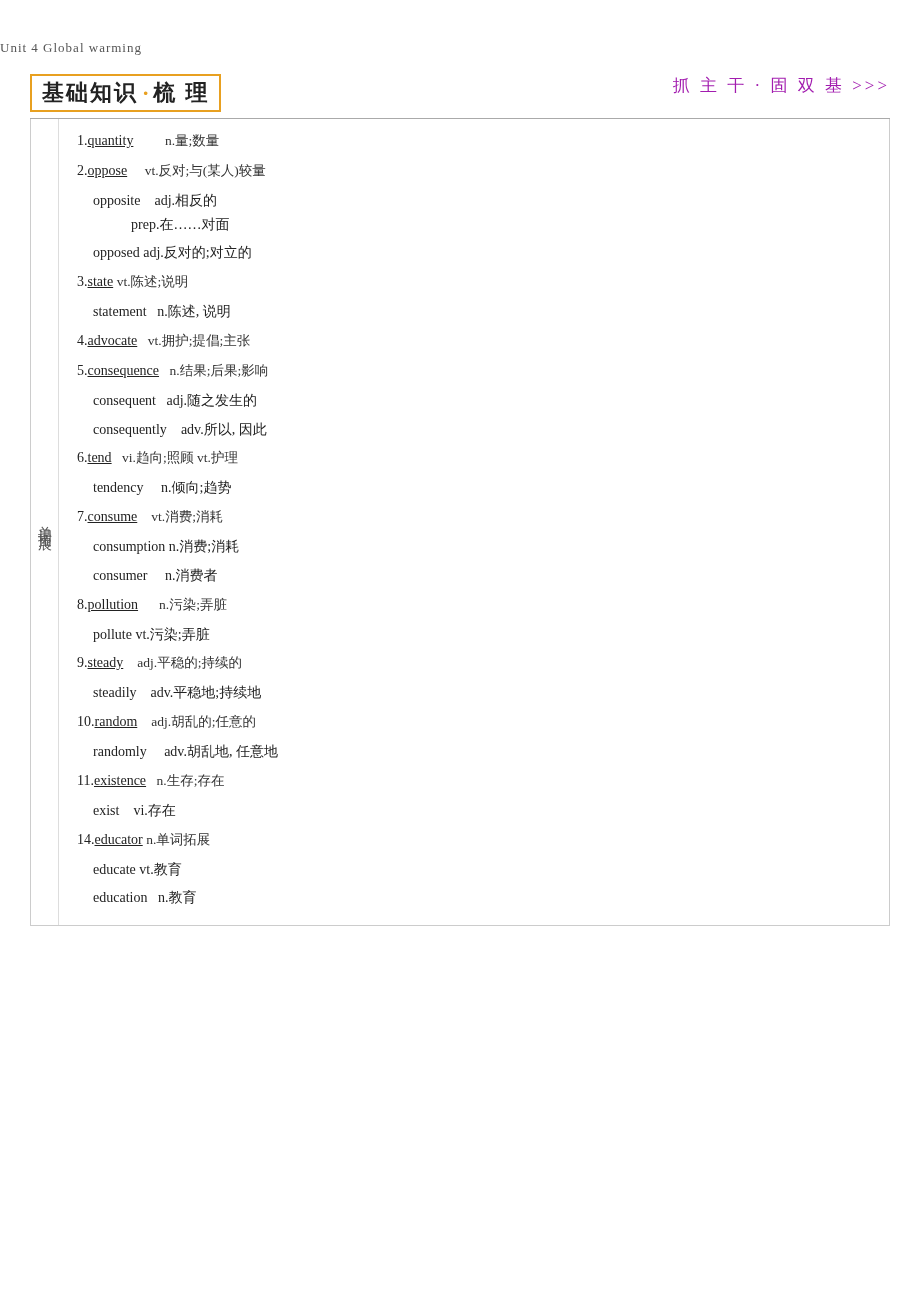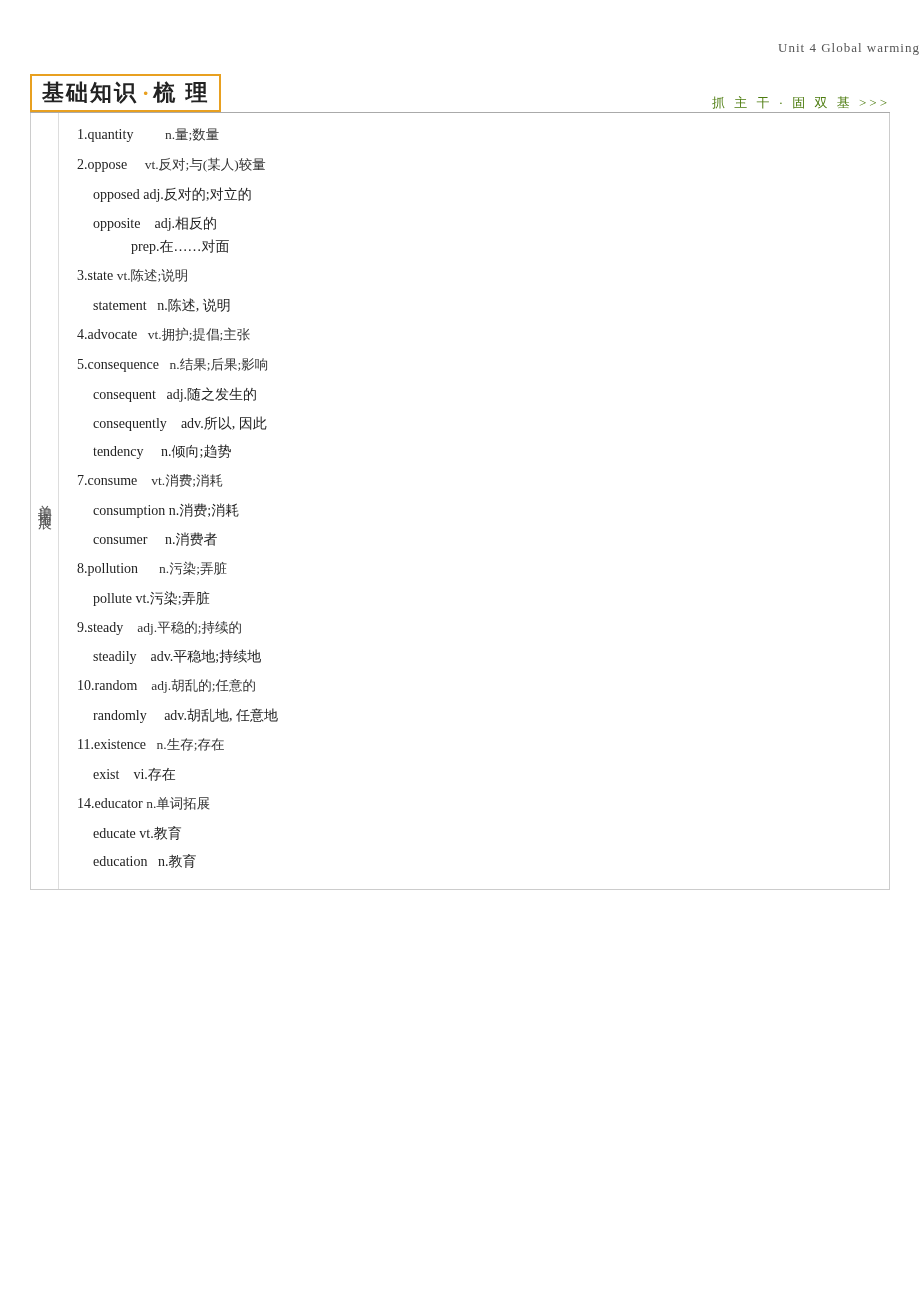--- a/index.html
+++ b/index.html
@@ -18,34 +18,35 @@
     }
 
     .page {
       width: 920px;
       min-height: 1302px;
       background: #fff;
       padding: 40px 0 30px 0;
     }
 
     .unit-title {
-      text-align: right;
+      text-align: left;
       font-size: 13px;
       color: #555;
       font-family: "Times New Roman", serif;
       letter-spacing: 1px;
       margin-bottom: 18px;
     }
 
     .section-header {
       display: flex;
-      align-items: flex-end;
+      align-items: flex-start;
       justify-content: space-between;
       margin: 0 30px 0 30px;
       border-bottom: 1px solid #aaa;
+      padding-bottom: 6px;
       margin-bottom: 0px;
     }
 
     .section-title-box {
       display: inline-flex;
       align-items: center;
       border: 2px solid #e8a020;
       padding: 2px 10px;
       background: #fff;
     }
@@ -59,22 +60,22 @@
     }
 
     .section-title-dot {
       font-size: 22px;
       font-weight: bold;
       color: #e8a020;
       margin: 0 4px;
     }
 
     .section-subtitle {
-      font-size: 13px;
-      color: #4d7c0f;
+      font-size: 17px;
+      color: #a21caf;
       letter-spacing: 3px;
       font-family: "SimSun", "宋体", serif;
     }
 
     .content-area {
       display: flex;
       margin: 0 30px;
       border-left: 1px solid #ccc;
       border-right: 1px solid #ccc;
       border-bottom: 1px solid #ccc;
@@ -105,20 +106,21 @@
     }
 
     .vocab-item {
       margin-bottom: 6px;
       line-height: 1.7;
     }
 
     .vocab-item .word {
       font-family: "Times New Roman", "Courier New", monospace;
       font-size: 14px;
+      text-decoration: underline;
       color: #222;
     }
 
     .vocab-item .part {
       font-size: 13.5px;
       color: #333;
       font-family: "SimSun", "宋体", serif;
       margin-top: 9px;
     }
 
@@ -165,26 +167,26 @@
     <div class="vocab-list">
 
       <div class="vocab-item">
         <span class="vocab-number">1.</span><span class="word">quantity</span>&nbsp;&nbsp;&nbsp;&nbsp;&nbsp;&nbsp;&nbsp;&nbsp;&nbsp;<span class="part">n.量;数量</span>
       </div>
 
       <div class="vocab-item">
         <span class="vocab-number">2.</span><span class="word">oppose</span>&nbsp;&nbsp;&nbsp;&nbsp;&nbsp;<span class="part">vt.反对;与(某人)较量</span>
       </div>
       <div class="vocab-sub">
-        <span class="word">opposed</span>&nbsp;<span class="part">adj.反对的;对立的</span>
-      </div>
-      <div class="vocab-sub">
         <span class="word">opposite</span>&nbsp;&nbsp;&nbsp;&nbsp;<span class="part">adj.相反的</span>
         <span class="vocab-sub2"><span class="part">prep.在……对面</span></span>
       </div>
+      <div class="vocab-sub">
+        <span class="word">opposed</span>&nbsp;<span class="part">adj.反对的;对立的</span>
+      </div>
 
       <div class="vocab-item">
         <span class="vocab-number">3.</span><span class="word">state</span>&nbsp;<span class="part">vt.陈述;说明</span>
       </div>
       <div class="vocab-sub">
         <span class="word">statement</span>&nbsp;&nbsp;&nbsp;<span class="part">n.陈述, 说明</span>
       </div>
 
       <div class="vocab-item">
         <span class="vocab-number">4.</span><span class="word">advocate</span>&nbsp;&nbsp;&nbsp;<span class="part">vt.拥护;提倡;主张</span>
@@ -193,20 +195,23 @@
       <div class="vocab-item">
         <span class="vocab-number">5.</span><span class="word">consequence</span>&nbsp;&nbsp;&nbsp;<span class="part">n.结果;后果;影响</span>
       </div>
       <div class="vocab-sub">
         <span class="word">consequent</span>&nbsp;&nbsp;&nbsp;<span class="part">adj.随之发生的</span>
       </div>
       <div class="vocab-sub">
         <span class="word">consequently</span>&nbsp;&nbsp;&nbsp;&nbsp;<span class="part">adv.所以, 因此</span>
       </div>
 
+      <div class="vocab-item">
+        <span class="vocab-number">6.</span><span class="word">tend</span>&nbsp;&nbsp;&nbsp;<span class="part">vi.趋向;照顾 vt.护理</span>
+      </div>
       <div class="vocab-sub">
         <span class="word">tendency</span>&nbsp;&nbsp;&nbsp;&nbsp;&nbsp;<span class="part">n.倾向;趋势</span>
       </div>
 
       <div class="vocab-item">
         <span class="vocab-number">7.</span><span class="word">consume</span>&nbsp;&nbsp;&nbsp;&nbsp;<span class="part">vt.消费;消耗</span>
       </div>
       <div class="vocab-sub">
         <span class="word">consumption</span>&nbsp;<span class="part">n.消费;消耗</span>
       </div>

